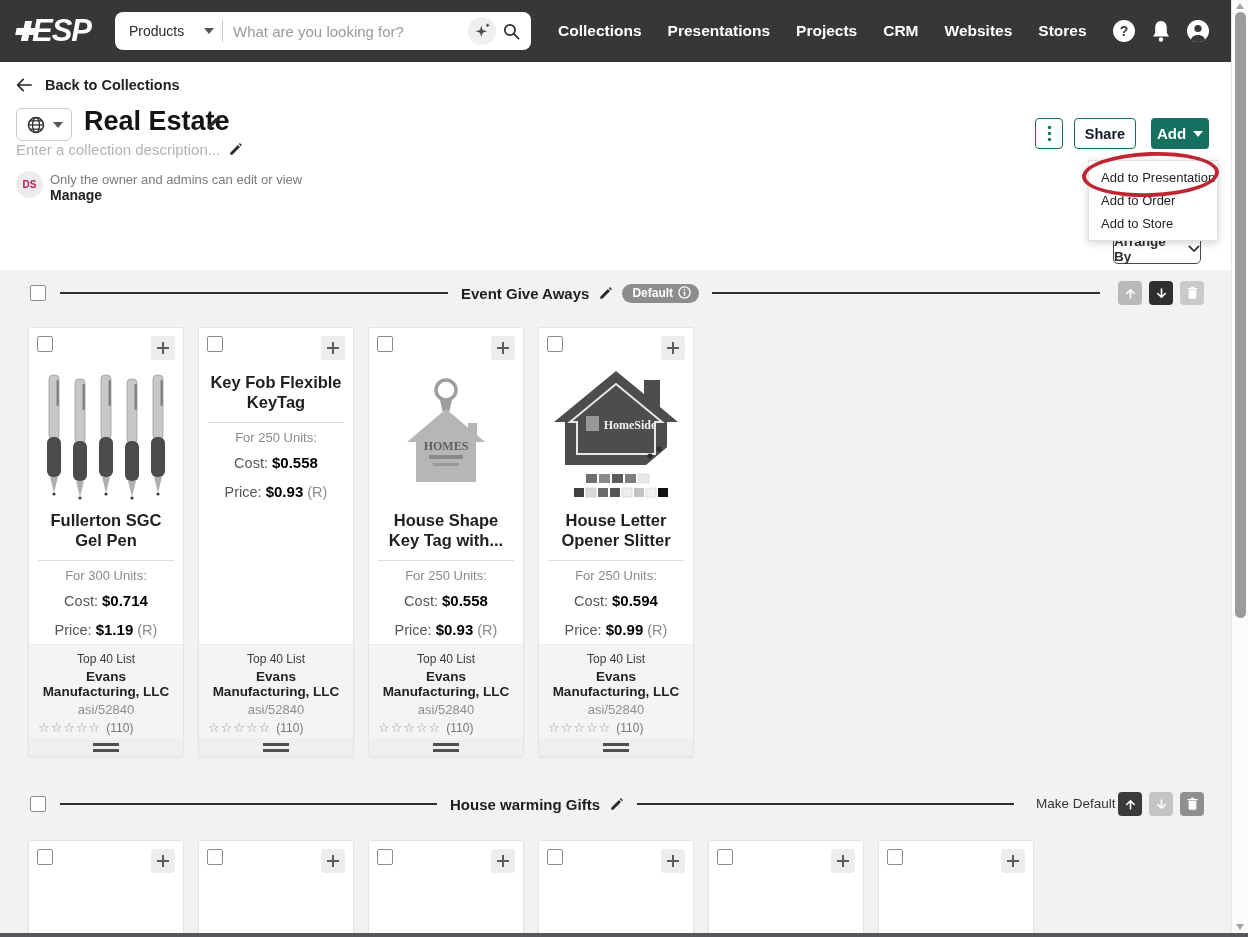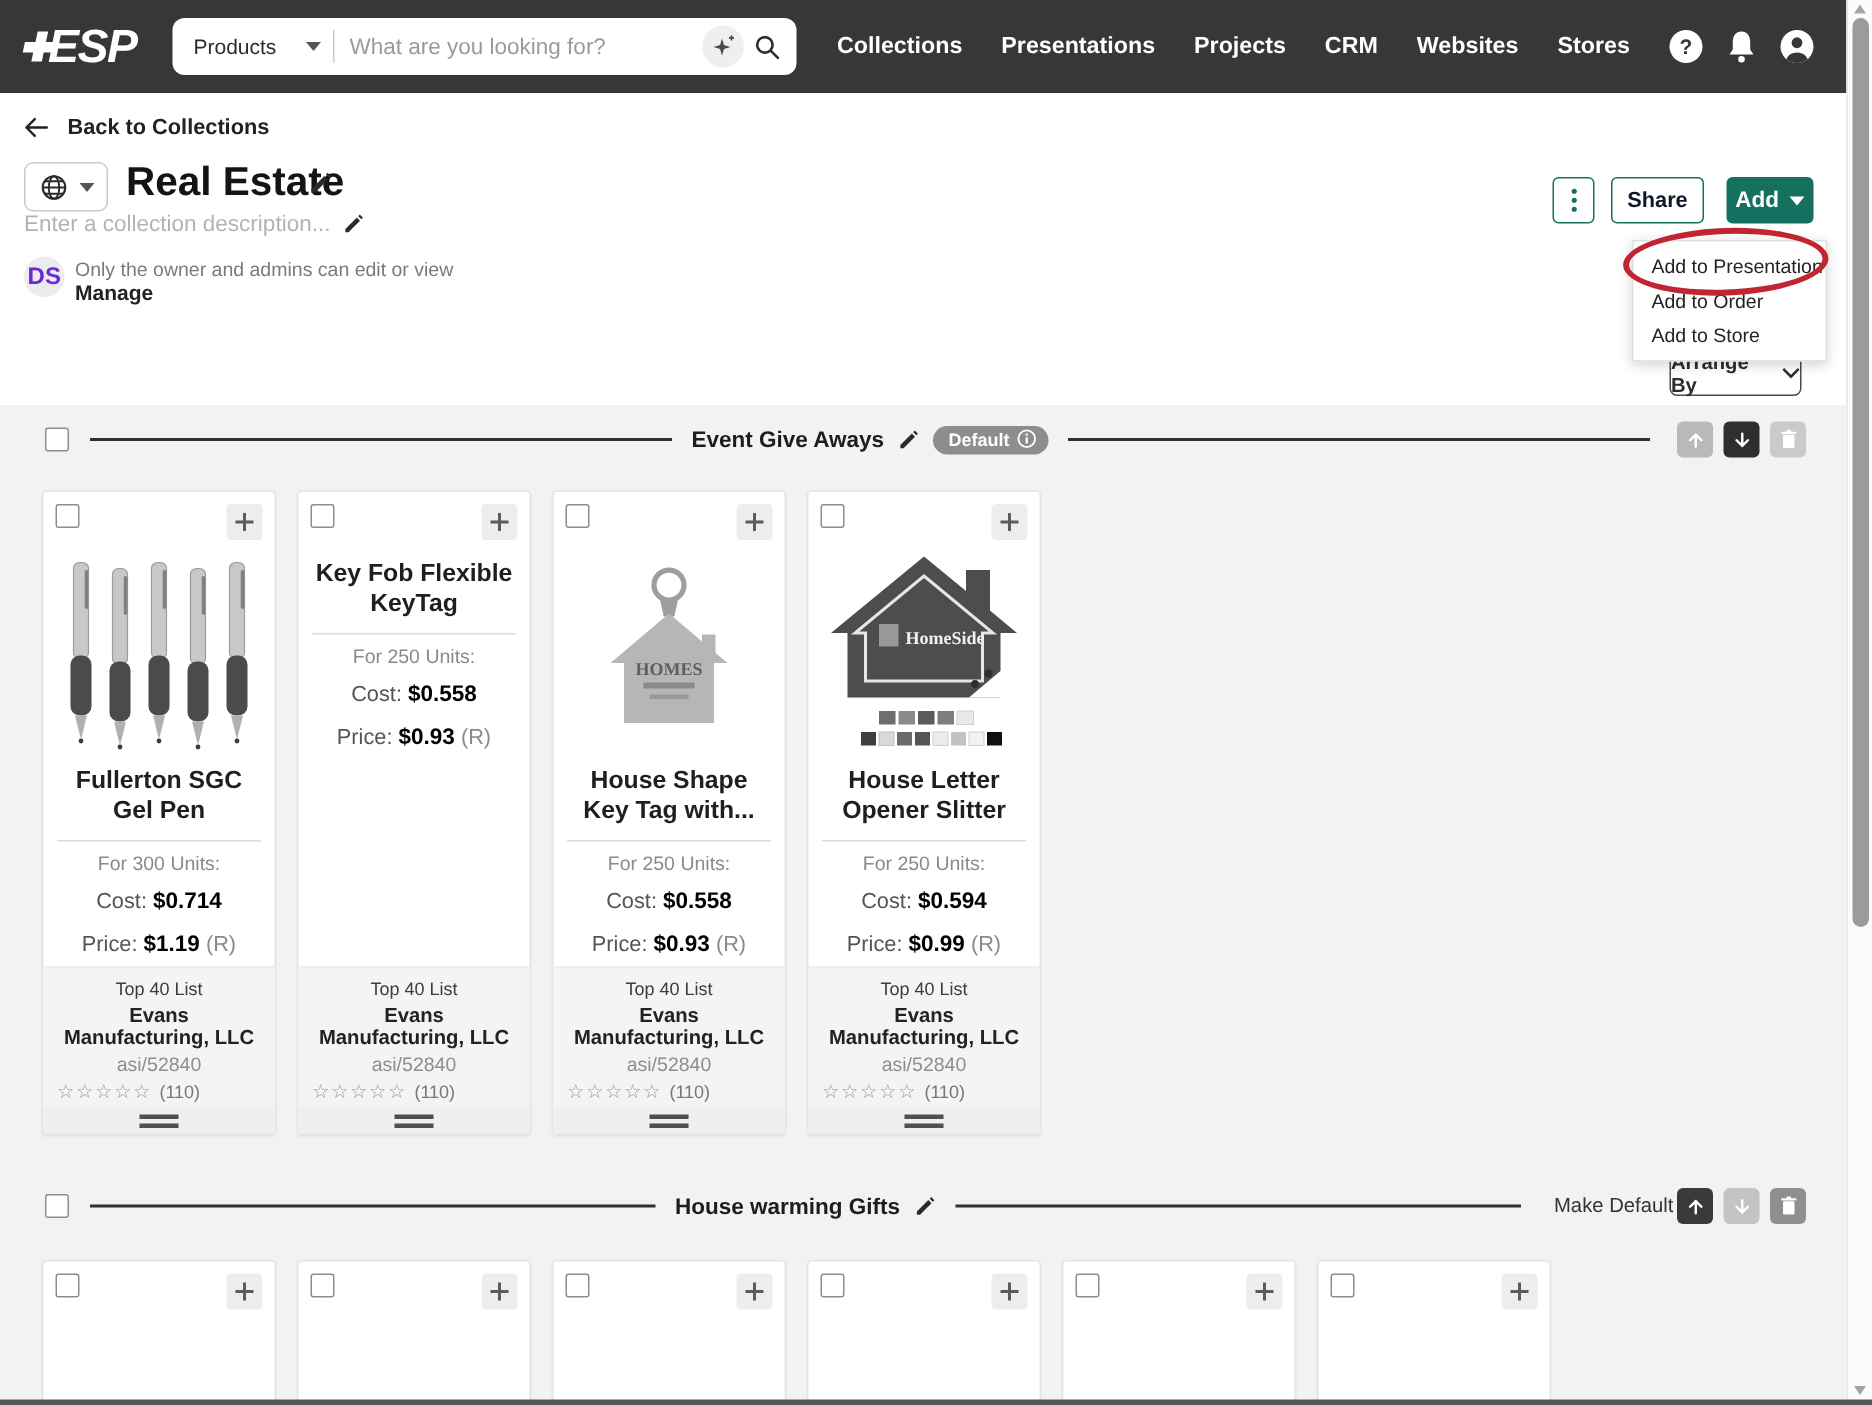--- a/index.html
+++ b/index.html
@@ -39,21 +39,21 @@
 
   .globe-btn { position:absolute; top:108px; left:16px; width:56px; height:33px; background:#fff;
                border:1px solid #c9c9c9; border-radius:6px; display:flex; align-items:center;
                justify-content:center; gap:7px; cursor:pointer; }
   .page-title { position:absolute; top:106px; left:84px; font-size:27px; font-weight:800; color:#141414; }
   .title-pencil { position:absolute; top:114px; left:205px; cursor:pointer; }
   .desc-row { position:absolute; top:141px; left:16px; display:flex; align-items:center; gap:8px; cursor:pointer; }
   .desc-placeholder { font-size:15px; color:#b3b3b3; }
 
   .avatar { position:absolute; top:171px; left:16px; width:27px; height:27px; border-radius:50%;
-            background:#ececec; color:#6d28d9; font-weight:bold; font-size:16px;
+            background:#ececec; color:#be185d; font-weight:bold; font-size:10px;
             display:flex; align-items:center; justify-content:center; }
   .permission { position:absolute; top:172px; left:50px; font-size:13px; color:#7a7a7a; }
   .manage { position:absolute; top:187px; left:50px; font-size:14px; font-weight:bold; color:#222; cursor:pointer; }
 
   
   .kebab-btn { position:absolute; top:118px; left:1035px; width:28px; height:31px; background:#fff;
                border:1px solid #15705f; border-radius:4px; display:flex; align-items:center;
                justify-content:center; cursor:pointer; }
   .share-btn { position:absolute; top:118px; left:1074px; width:62px; height:31px; background:#fff;
                border:1px solid #15705f; border-radius:4px; color:#0f172a; font-weight:bold; font-size:14.5px;

